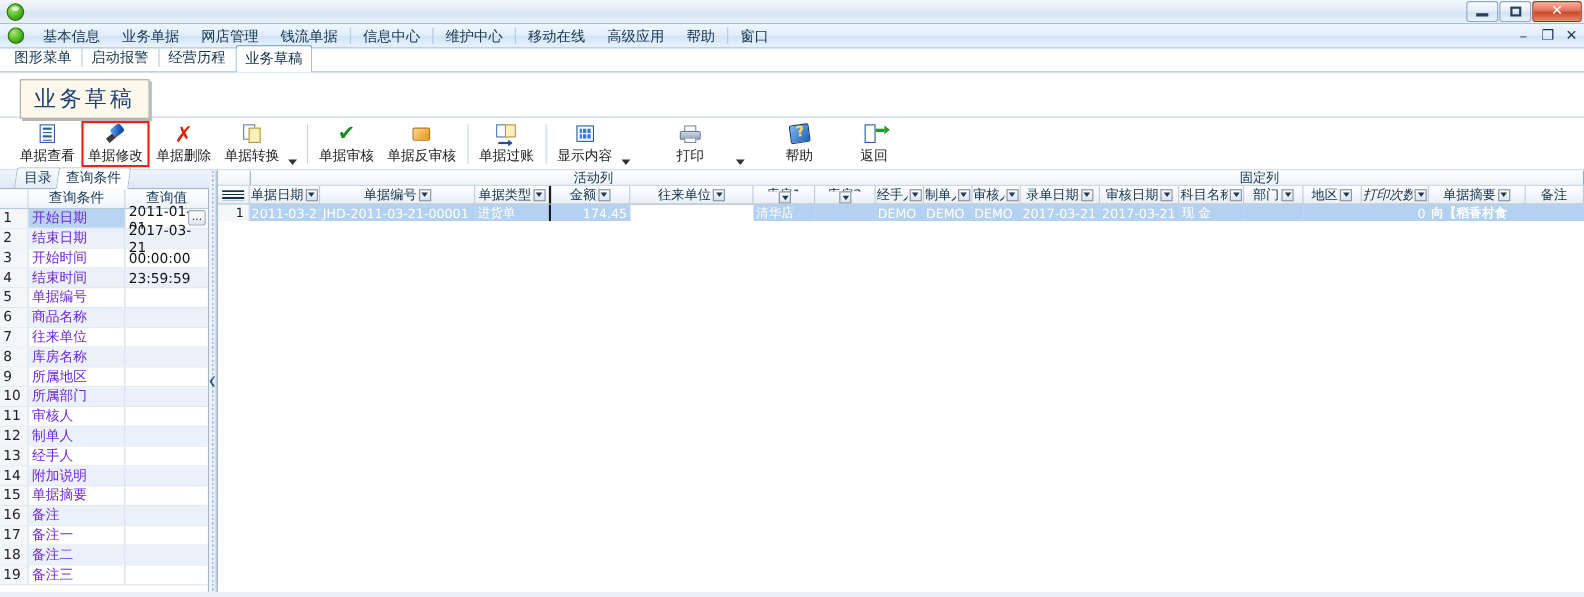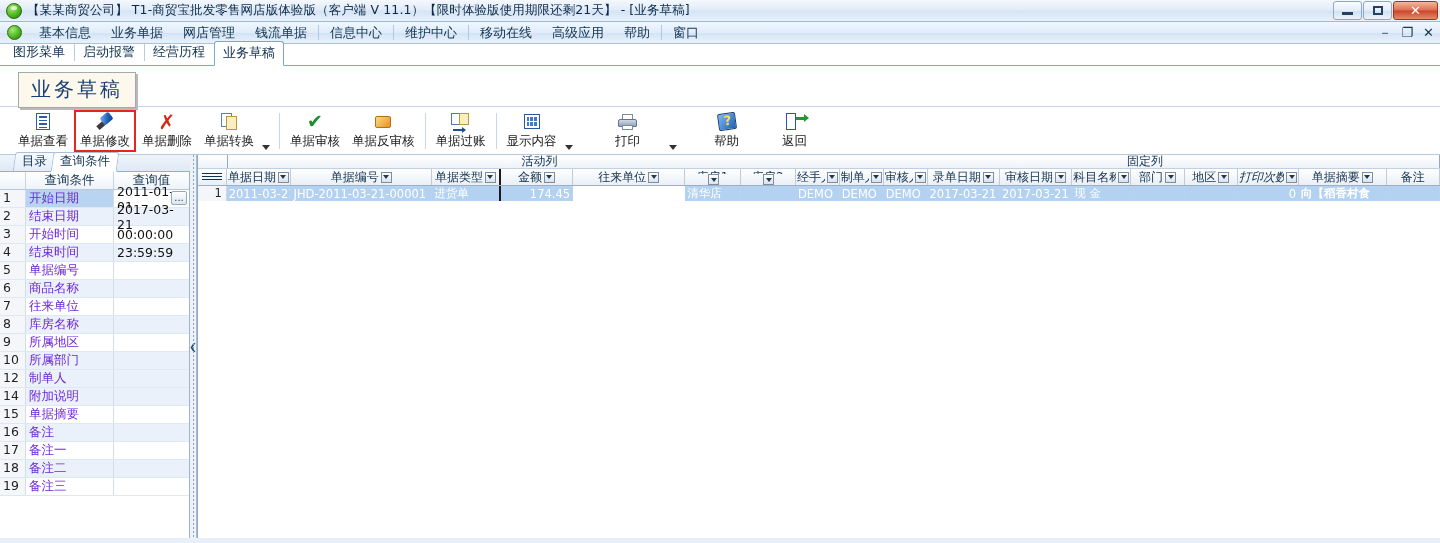--- a/index.html
+++ b/index.html
@@ -262,21 +262,20 @@
            white-space:nowrap; overflow:hidden; padding:0 2px; display:flex; align-items:center; }
   .dcell.sep { border-right:2px solid #1a1a1a; }
   .dcell.num { justify-content:flex-end; }
   .grid-fill { flex:1; background:#fff; }
 </style>
 </head>
 <body>
 
 <div class="titlebar">
   <div class="tb-icon"></div>
-  <div class="tb-title">【某某商贸公司】 T1-商贸宝批发零售网店版体验版（客户端 V 11.1）【限时体验版使用期限还剩21天】 - [业务草稿]</div>
   <div class="tb-btns">
     <div class="tb-btn">
         <i class="glyph-min"></i>
       </div>
     <div class="tb-btn">
         <i class="glyph-max"></i>
       </div>
     <div class="tb-btn close">✕</div>
   </div>
 </div>
@@ -515,23 +514,37 @@
               <span></span>
             </div>
           </div>
           <div class="lp-row alt">
             <div class="c0">10</div>
             <div class="c1">所属部门</div>
             <div class="c2">
               <span></span>
             </div>
           </div>
+          <div class="lp-row">
+            <div class="c0">11</div>
+            <div class="c1">审核人</div>
+            <div class="c2">
+              <span></span>
+            </div>
+          </div>
           <div class="lp-row alt">
             <div class="c0">12</div>
             <div class="c1">制单人</div>
+            <div class="c2">
+              <span></span>
+            </div>
+          </div>
+          <div class="lp-row">
+            <div class="c0">13</div>
+            <div class="c1">经手人</div>
             <div class="c2">
               <span></span>
             </div>
           </div>
           <div class="lp-row alt">
             <div class="c0">14</div>
             <div class="c1">附加说明</div>
             <div class="c2">
               <span></span>
             </div>

